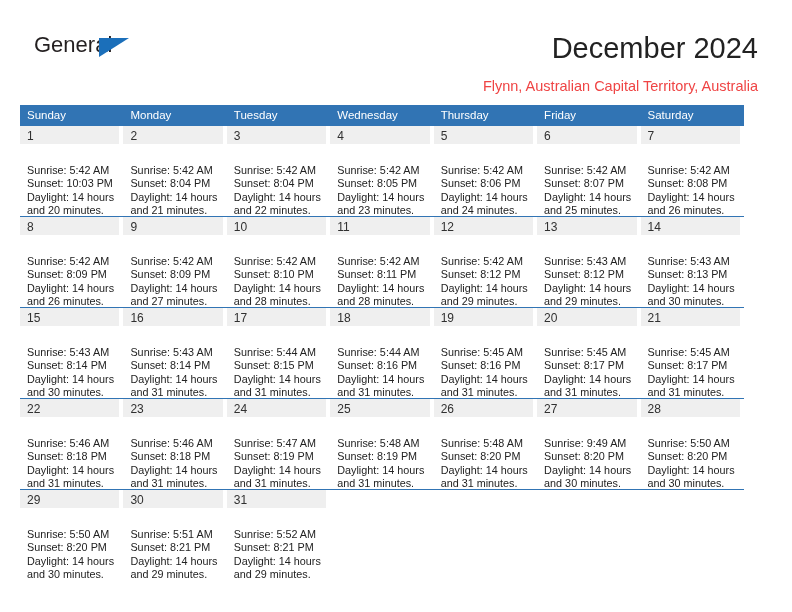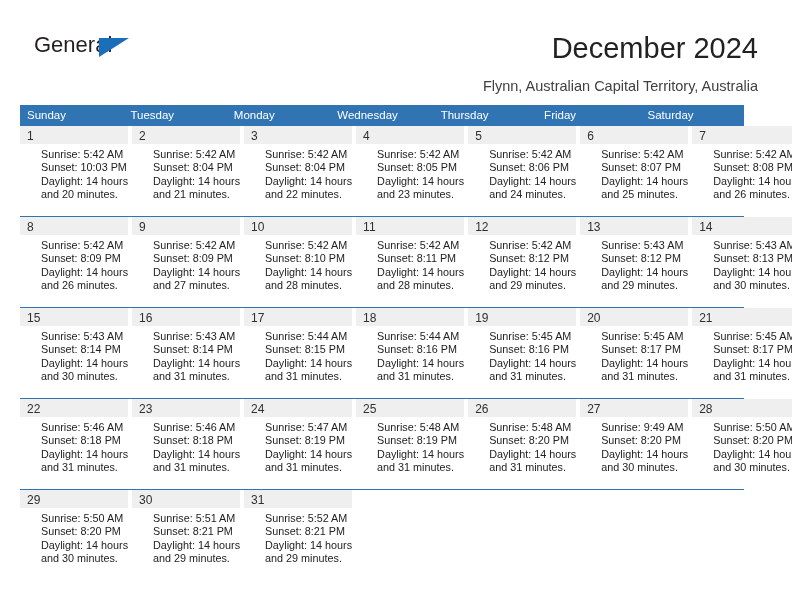--- a/index.html
+++ b/index.html
@@ -75,21 +75,21 @@
     color: #222222;
     text-align: left;
     white-space: nowrap;
     font-family: "Liberation Sans", sans-serif;
   }
   .subtitle {
     position: absolute;
     right: 34px;
     top: 78px;
     font-size: 14.5px;
-    color: #404040;
+    color: #ef4444;
     text-align: right;
     white-space: nowrap;
     font-family: "Liberation Sans", sans-serif;
   }
 
   
   .calendar {
     position: absolute;
     left: 20px;
     top: 105px;
@@ -140,23 +140,22 @@
   }
   .daynum {
     font-size: 12px;
     color: #303030;
     line-height: 18px;
     display: inline-block;
   }
 
   .day-body {
     padding-left: 7px;
-    padding-top: 4px;
+    padding-top: 20px;
     box-sizing: border-box;
-    margin-left: 14px;
   }
   .day-line {
     font-size: 10.8px;
     color: #222222;
     line-height: 13.4px;
     white-space: nowrap;
   }
 
   
   .day-cell + .day-cell .daynum-band {
@@ -177,22 +176,22 @@
     </div>
 
     <div class="title">December 2024</div>
     <div class="subtitle">Flynn, Australian Capital Territory, Australia</div>
   </div>
 
   <div class="calendar">
 
     <div class="weekday-row">
       <div class="weekday">Sunday</div>
+      <div class="weekday">Monday</div>
       <div class="weekday">Tuesday</div>
-      <div class="weekday">Monday</div>
       <div class="weekday">Wednesday</div>
       <div class="weekday">Thursday</div>
       <div class="weekday">Friday</div>
       <div class="weekday">Saturday</div>
     </div>
 
     <div class="week-row first">
       <div class="day-cell">
         <div class="daynum-band"><span class="daynum">1</span></div>
         <div class="day-body">

